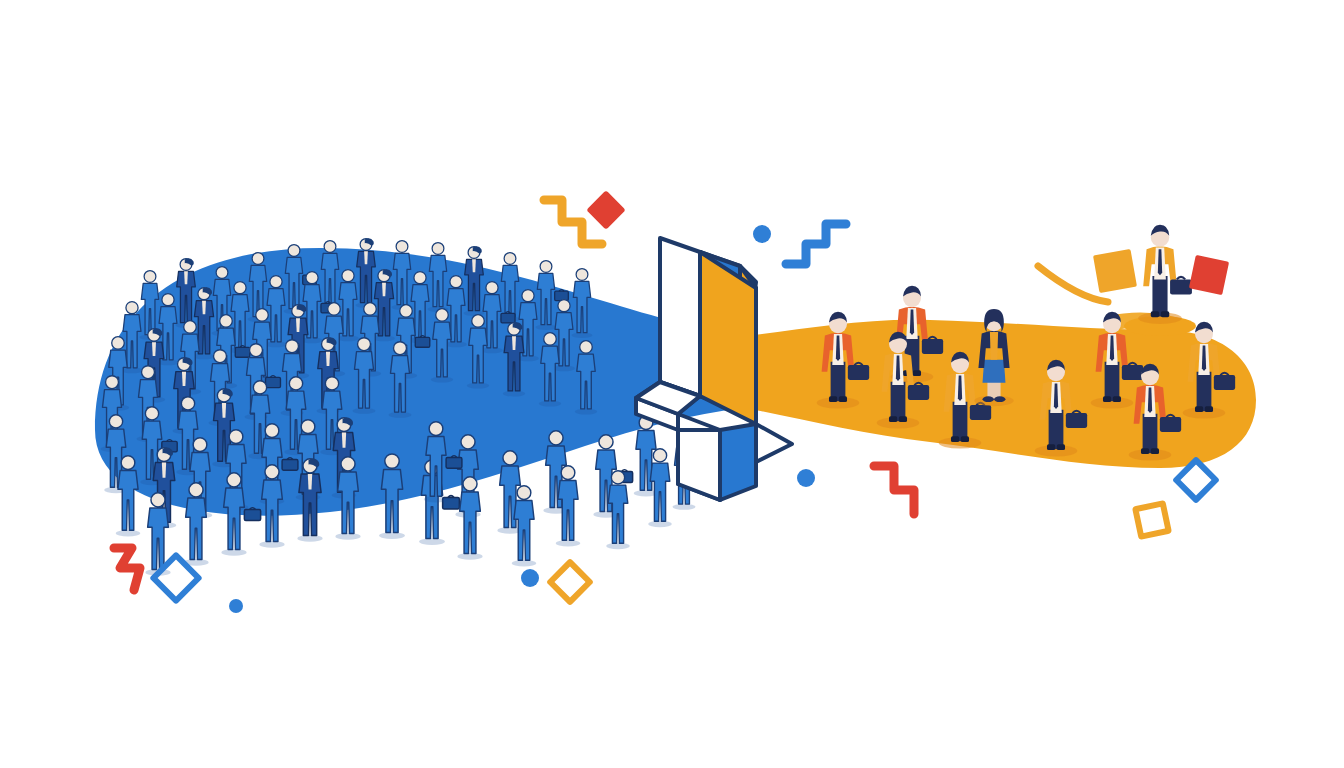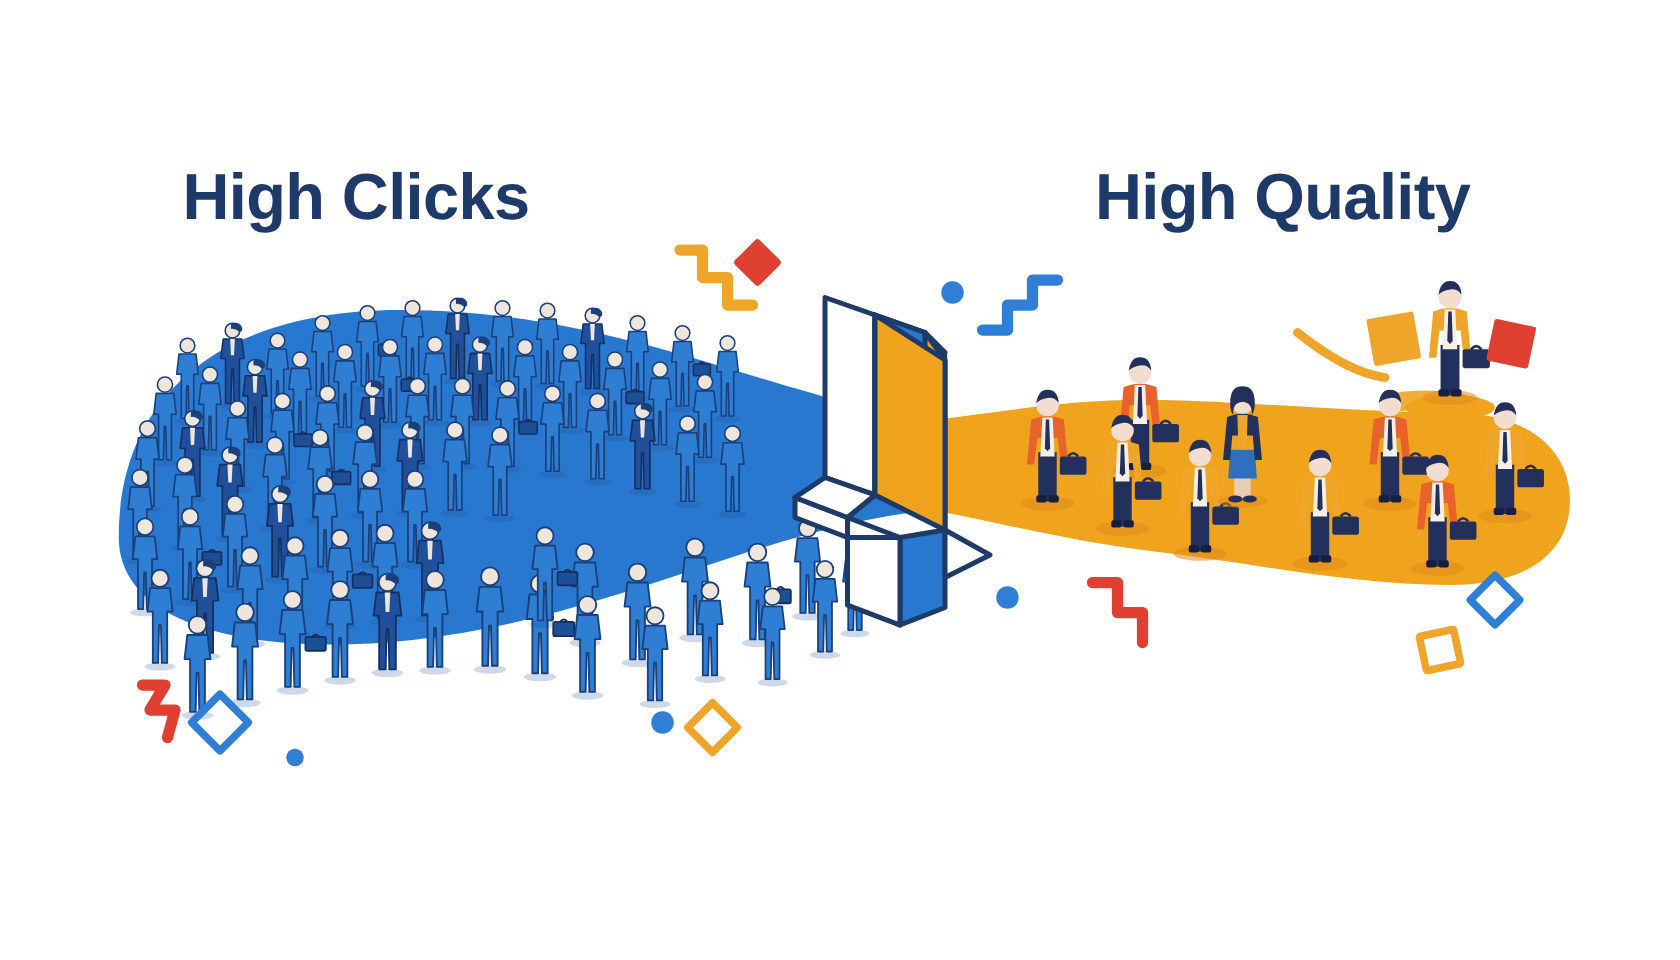--- a/index.html
+++ b/index.html
@@ -474,17 +474,15 @@
       <rect x="1182" y="466" width="28" height="28" transform="rotate(45 1196 480)" stroke="#2f7fd6" stroke-width="6"></rect>
       <rect x="1138" y="506" width="28" height="28" rx="1" transform="rotate(-12 1152 520)" stroke="#efa52a" stroke-width="6"></rect>
       <path d="M 114,548 L 132,548 L 120,568 L 140,568 L 134,590" stroke="#e04032" stroke-width="9"></path>
       <rect x="160" y="562" width="32" height="32" transform="rotate(45 176 578)" stroke="#2f7fd6" stroke-width="6"></rect>
       <circle cx="236" cy="606" r="7" fill="#2f7fd6" stroke="none"></circle>
       <circle cx="530" cy="578" r="9" fill="#2f7fd6" stroke="none"></circle>
       <rect x="556" y="568" width="28" height="28" transform="rotate(45 570 582)" stroke="#efa52a" stroke-width="6"></rect>
     </g>
   </svg>
 
-  <div class="hl" id="label-left" style="color:#1e3a68;">High Clicks</div>
-
-  <div class="hl" id="label-right" style="color:#1e3a68;">High Quality</div>
+
 
 </div>
 
 </body></html>

